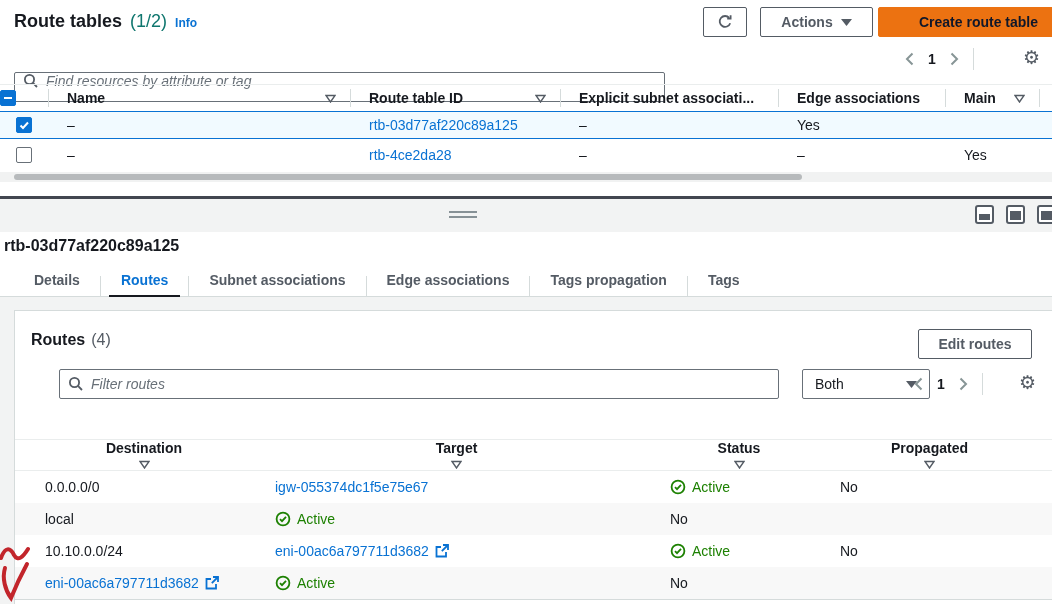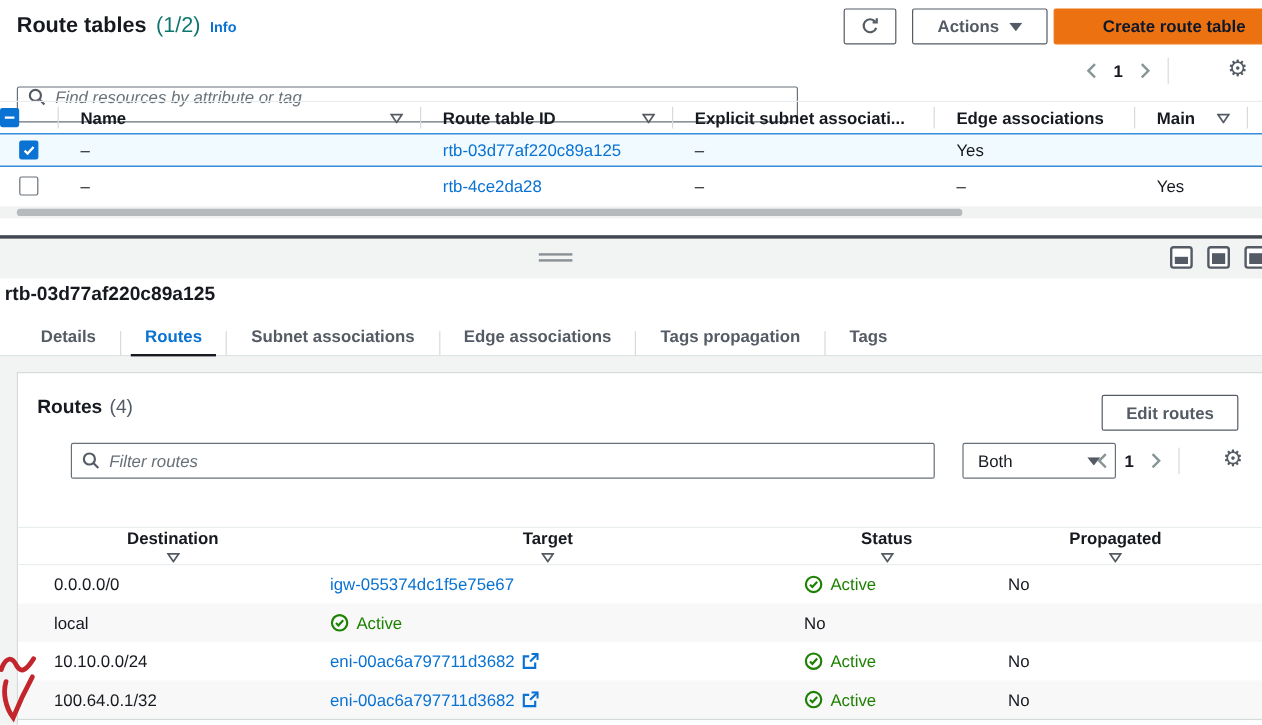--- a/index.html
+++ b/index.html
@@ -384,21 +384,20 @@
               <circle cx="8" cy="8" r="6.4" fill="none" stroke="#1d8102" stroke-width="1.8"></circle>
               <path d="M5 8.2 7 10.2 11 5.8" fill="none" stroke="#1d8102" stroke-width="1.8"></path>
             </svg>
         </span>
         <span>Active</span>
       </div>
       <div class="cell">No</div>
     </div>
 
     <div class="routes-grid route-row stripe" style="top:256px;">
-      <div class="cell">100.64.0.1/32</div>
       <div class="cell">
         <a class="link">eni-00ac6a797711d3682</a>
         <span class="ext-icon">
           <svg width="14" height="14" viewBox="0 0 14 14">
               <path d="M11 8v4.5H1.5V3H6" fill="none" stroke="#0972d3" stroke-width="1.8"></path>
               <path d="M8 1h5v5" fill="none" stroke="#0972d3" stroke-width="1.8"></path>
               <path d="M13 1 6.8 7.2" fill="none" stroke="#0972d3" stroke-width="1.8"></path>
             </svg>
         </span>
       </div>

